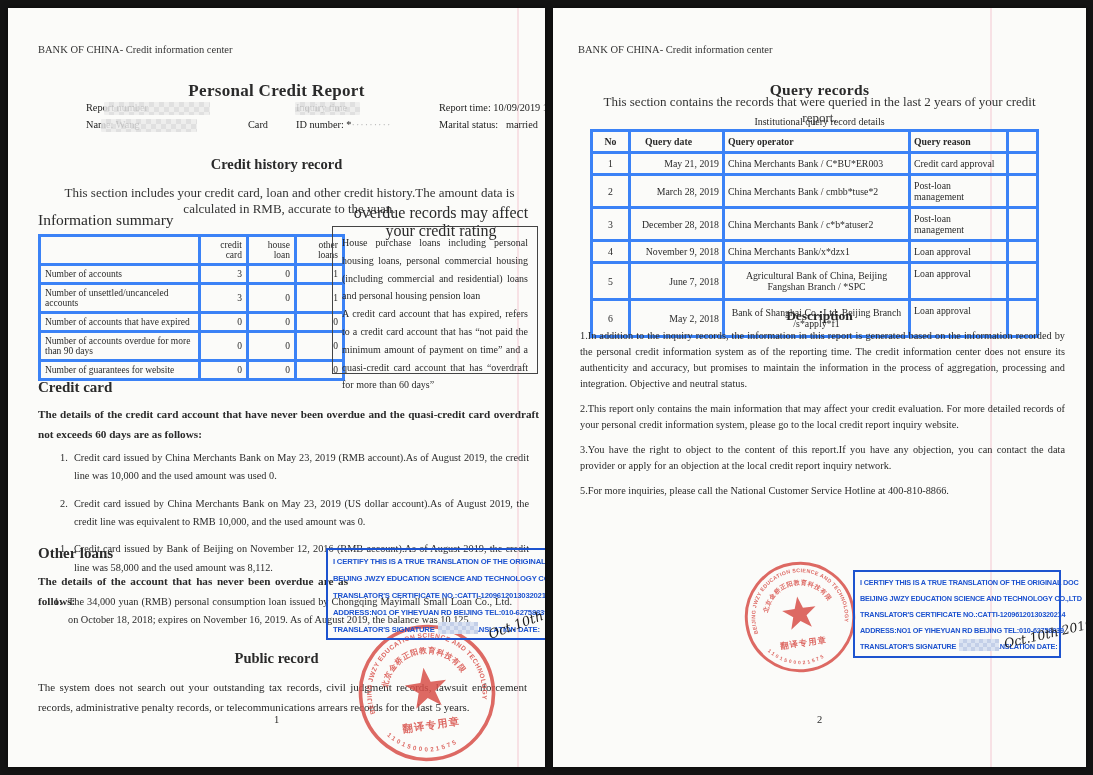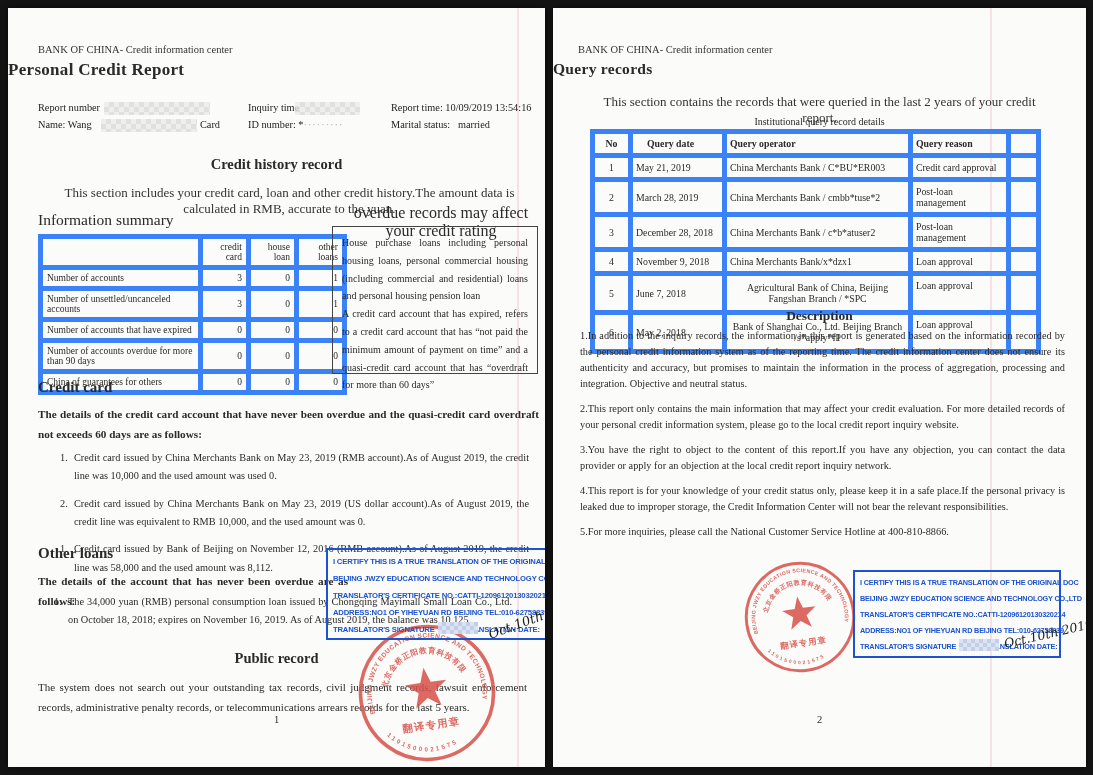--- a/index.html
+++ b/index.html
@@ -8,39 +8,39 @@
   #stage { position:relative; width:1093px; height:775px;padding-left:44px; }
 
   .page { position:absolute; top:8px; height:759px; background:#fbfbf9;
           box-shadow:0 0 6px rgba(0,0,0,.6); overflow:hidden; }
   #page1 { left:8px;  width:537px; }
   #page2 { left:553px; width:533px; }
   .artifact { position:absolute; top:0; bottom:0; width:2px;
               background:rgba(233,130,160,.22); pointer-events:none; }
 
   .bank-header { position:absolute; font-size:10.5px; color:#333; }
-  .doc-title { position:absolute; left:0; right:0; text-align:left;
-               font-size:17px; font-weight:bold; letter-spacing:.3px; }
+  .doc-title { position:absolute; left:0; right:0; text-align:center;
+               font-size:17px; font-weight:bold; letter-spacing:.3px;margin-top:21px; }
   .sec-title { position:absolute; left:0; right:0; text-align:center;
                font-size:14.5px; font-weight:bold; }
   .sec-desc { position:absolute; text-align:center; font-size:13px; color:#333; }
 
-  .meta { font-size:10.3px; color:#222; position:absolute; white-space:nowrap; }
+  .meta { font-size:10.3px; color:#222; position:absolute; white-space:nowrap;margin-left:48px; }
   .redact { position:absolute; border-radius:1px;
             background-image:
               linear-gradient(45deg,#dcdcdc 25%,transparent 25%,transparent 75%,#dcdcdc 75%),
               linear-gradient(45deg,#dcdcdc 25%,#ececec 25%,#ececec 75%,#dcdcdc 75%);
             background-size:10px 10px; background-position:0 0,5px 5px; opacity:.85; }
   .dots { color:#b5b5b5; letter-spacing:1px; }
 
   .info-title { position:absolute; font-size:15.5px; }
   .overdue-note { position:absolute; font-size:16px; text-align:center; }
 
   table { border-collapse:collapse; }
-  td, th { border:5px solid #3b82f6; font-weight:normal; }
+  td, th { border:3px solid #3b82f6; font-weight:normal; }
 
   .summary-table { position:absolute; left:30px; top:226px; width:304px;
                    font-size:9.5px; table-layout:fixed; }
   .summary-table th, .summary-table td { padding:3px 4px; }
   .summary-table .lab { width:160px; text-align:left; }
   .summary-table .val { width:48px; text-align:right; }
   .summary-table thead th { text-align:center; }
 
   .side-box { position:absolute; left:324px; top:218px; width:206px; height:148px;
               border:1px solid #444; padding:7px 9px 0 9px; }
@@ -57,21 +57,21 @@
   .pub-text { position:absolute; font-size:11px; line-height:1.85; text-align:justify; }
   .pg-num { position:absolute; left:0; right:0; top:706px; text-align:center; font-size:10.5px; }
 
   
   .query-caption { position:absolute; left:0; right:0; top:108px; text-align:center; font-size:10px; }
   .query-table { position:absolute; left:37px; top:121px; width:446px;
                  font-size:9.8px; table-layout:fixed; }
   .query-table th { font-weight:bold; padding:4px 3px; }
   .query-table td { padding:4px 3px; }
   .col-no { width:38px; text-align:center; }
-  .col-date { width:94px; text-align:left; }
+  .col-date { width:94px; text-align:right; }
   .col-op { width:186px; text-align:left; }
   .col-reason { width:98px; text-align:left; }
   .col-empty { width:30px; }
   .op-center { text-align:center; padding:6px 3px !important; }
   .query-table th.col-date { text-align:left; padding-left:14px; }
 
   .desc-title { position:absolute; left:0; right:0; top:300px; text-align:center;
                 font-size:13.5px; font-weight:bold; }
   .desc-paras { position:absolute; left:27px; right:21px; top:320px; }
   .desc-paras p { font-size:10.3px; line-height:1.55; text-align:justify; margin-bottom:9px; }
@@ -165,21 +165,21 @@
           <td class="val">0</td>
           <td class="val">0</td>
         </tr>
         <tr>
           <td class="lab">Number of accounts overdue for more than 90 days</td>
           <td class="val">0</td>
           <td class="val">0</td>
           <td class="val">0</td>
         </tr>
         <tr>
-          <td class="lab">China of guarantees for others</td>
+          <td class="lab">Number of guarantees for website</td>
           <td class="val">0</td>
           <td class="val">0</td>
           <td class="val">0</td>
         </tr>
       </tbody>
     </table>
 
     <div class="side-box">
       <p>House purchase loans including personal housing loans, personal commercial housing (including commercial and residential) loans and personal housing pension loan</p>
       <p>A credit card account that has expired, refers to a credit card account that has “not paid the minimum amount of payment on time” and a quasi-credit card account that has “overdraft for more than 60 days”</p>
@@ -306,21 +306,20 @@
           <td class="col-empty"></td>
         </tr>
       </tbody>
     </table>
 
     <div class="desc-title">Description</div>
     <div class="desc-paras">
       <p>1.In addition to the inquiry records, the information in this report is generated based on the information recorded by the personal credit information system as of the reporting time. The credit information  center does not ensure its authenticity and accuracy, but promises to maintain the information in the process of aggregation, processing and  integration. Objective and neutral status.</p>
       <p>2.This report only contains the main information that may affect your credit evaluation. For more detailed records of your personal credit information system, please go to the local credit report inquiry website.</p>
       <p>3.You have the right to object to the content of this report.If you have any objection, you can contact the data provider or apply for an objection at the local credit report inquiry network.</p>
-      <p>4.This report is for your knowledge of your credit status only, please keep it in a safe place.If the personal privacy is leaked due to improper storage, the Credit Information Center will not bear the relevant responsibilities.</p>
       <p>5.For more inquiries, please call the National Customer Service Hotline at 400-810-8866.</p>
     </div>
 
     <svg class="red-seal" viewBox="0 0 200 200">
       <g transform="rotate(-8 100 100)">
         <circle class="seal-ring" cx="100" cy="100" r="91"></circle>
         <path id="s2-top" d="M 26.6 119.7 A 76 76 0 1 1 173.4 119.7" fill="none"></path>
         <path id="s2-mid" d="M 46.9 85.8 A 55 55 0 0 1 153.1 85.8" fill="none"></path>
         <path id="s2-bot" d="M 30.7 140 A 80 80 0 0 0 169.3 140" fill="none"></path>
         <text class="seal-ring-text"><textPath href="#s2-top" startOffset="2">BEIJING JWZY EDUCATION SCIENCE AND TECHNOLOGY CO., LTD</textPath></text>

